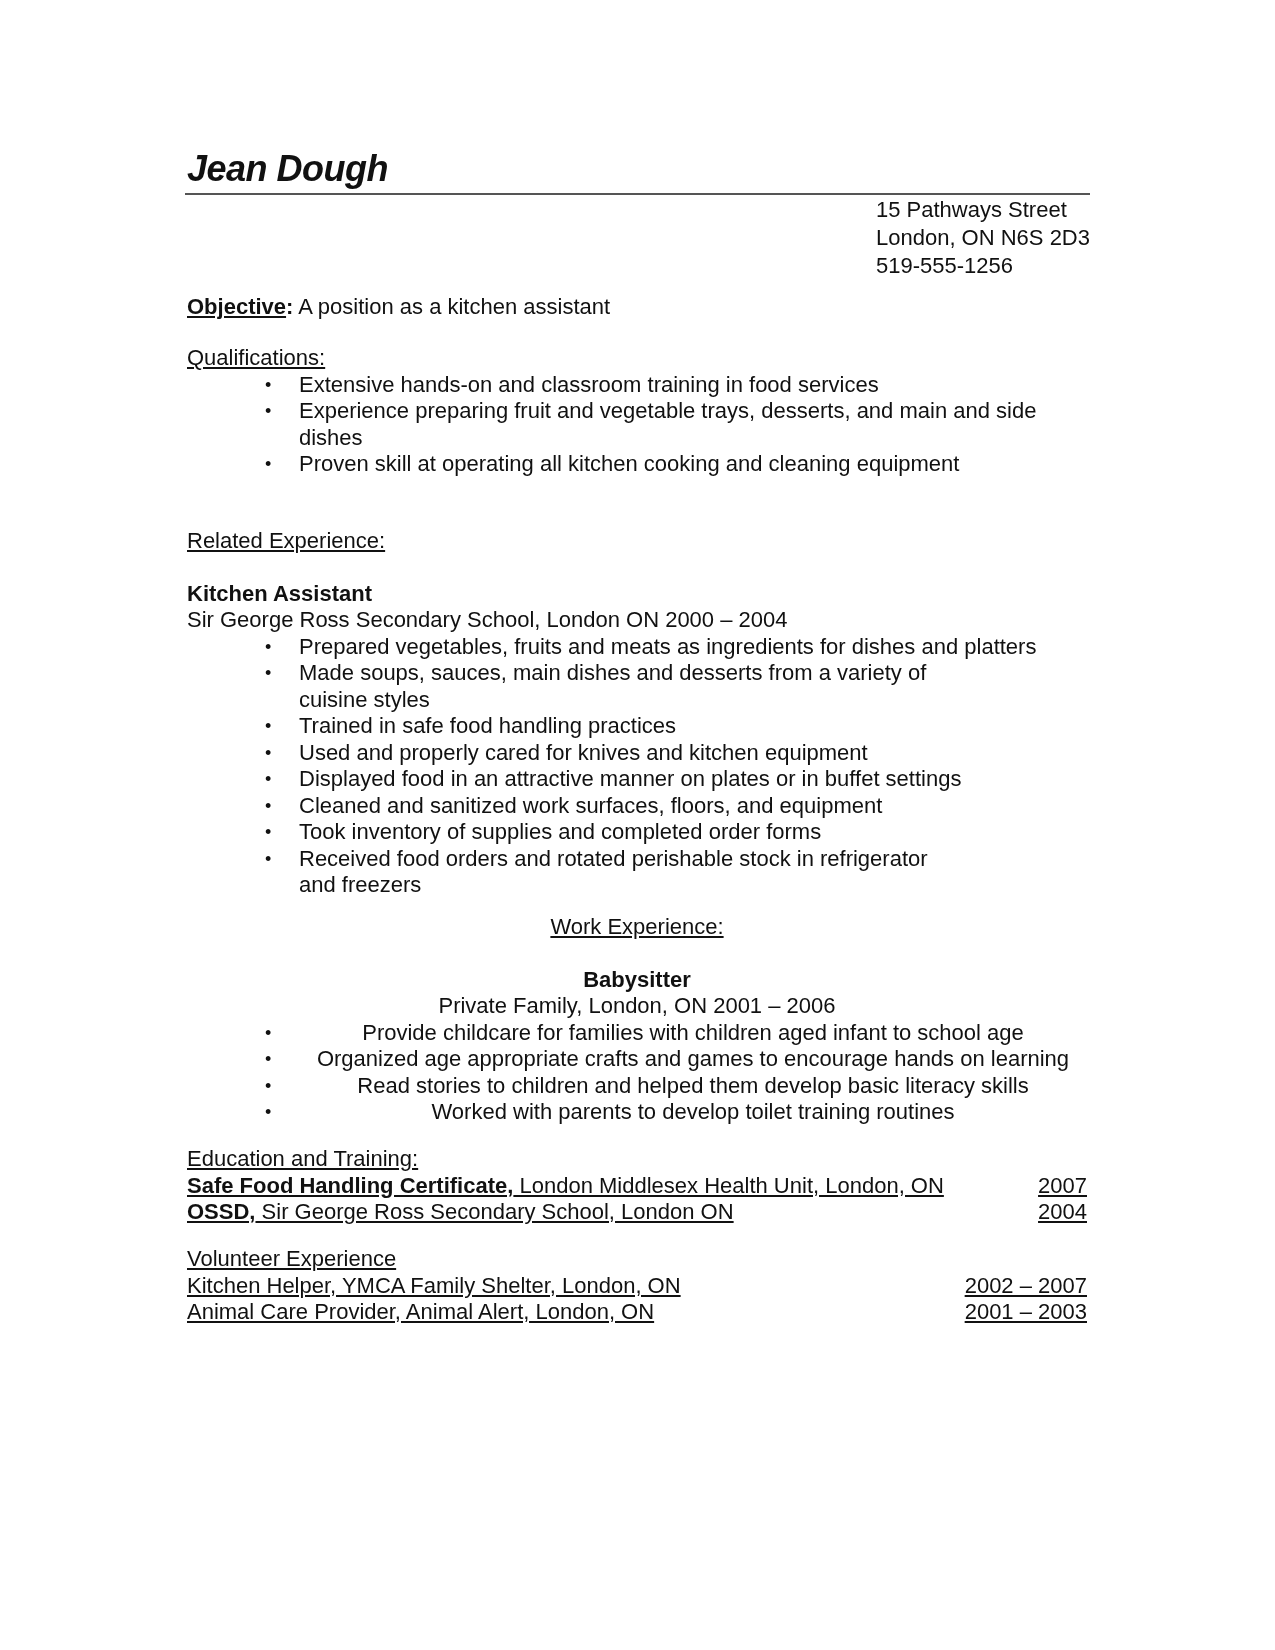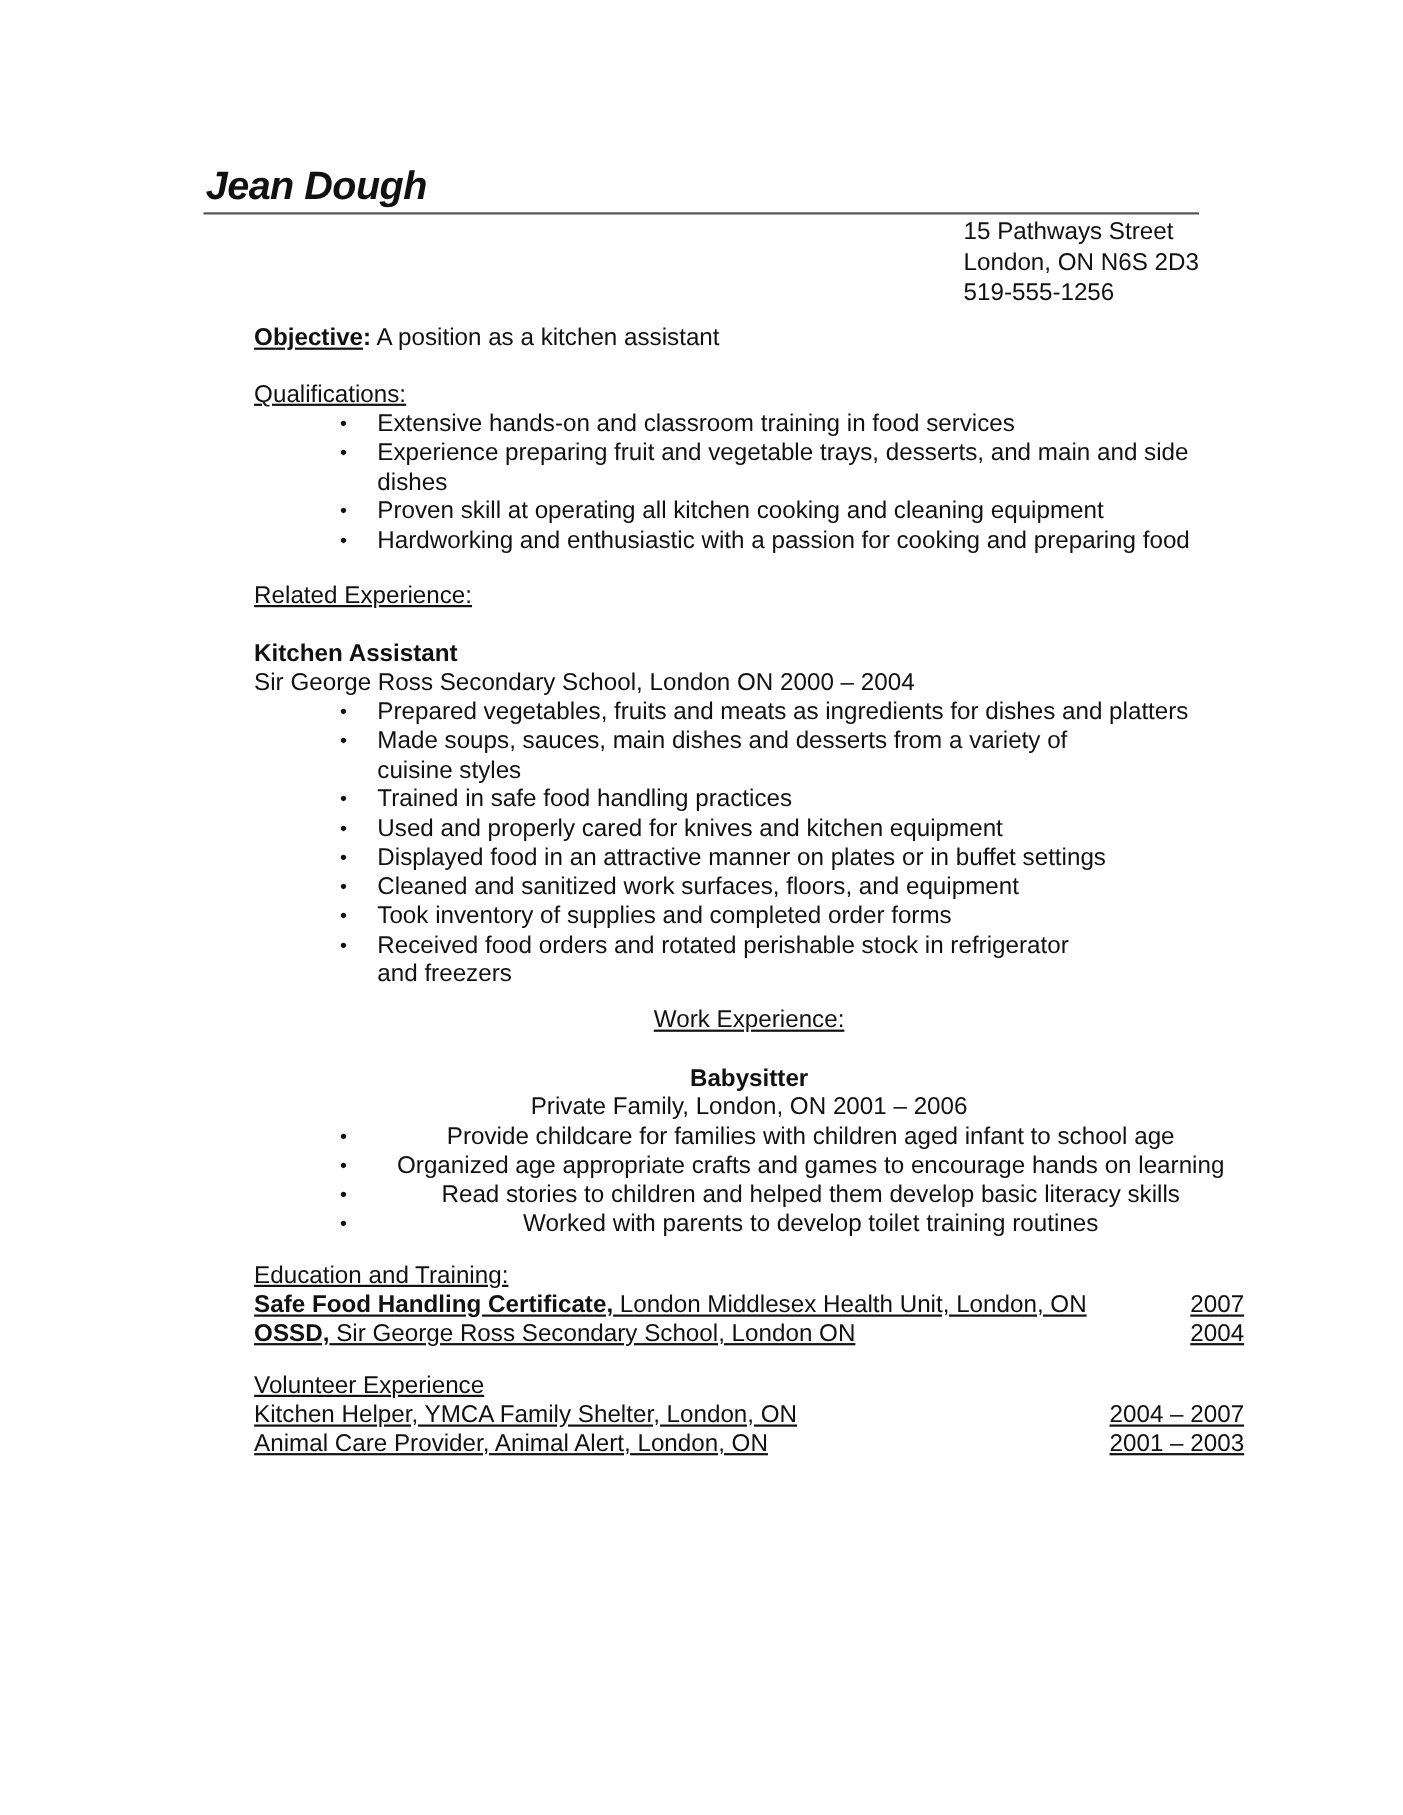--- a/index.html
+++ b/index.html
@@ -2,21 +2,21 @@
 <html><head>
   <meta charset="utf-8">
   <style>
     html, body { margin: 0; padding: 0; background: #ffffff; }
     body { width: 1275px; height: 1650px; position: relative; overflow: hidden;
       font-family: "Liberation Sans", sans-serif; color: #111; }
     .page { position: absolute; left: 0; top: 0; width: 1275px; height: 1494px; }
     .name { position: absolute; left: 187px; top: 148px; font-size: 36px; font-weight: bold; font-style: italic; letter-spacing: -0.5px; }
     .rule { position: absolute; left: 185px; top: 193px; width: 905px; height: 0; border-top: 2px solid #555; }
     .contact { position: absolute; right: 185px; top: 196px; font-size: 22px; line-height: 28px; }
-    .txt { font-size: 22px; line-height: 26.5px; margin-left: 44px; }
+    .txt { font-size: 22px; line-height: 26.5px; }
     .section { position: absolute; left: 187px; width: 900px; }
     .hdr { font-weight: normal; text-decoration: underline; }
     .job { font-weight: bold; }
     ul { margin: 0; padding: 0; list-style: none; }
     li { position: relative; padding-left: 112px; }
     li::before { content: "\2022"; position: absolute; left: 78px; top: 0; font-size: 18px; }
     .row { display: flex; justify-content: space-between; text-decoration: underline; }
     .b { font-weight: bold; }
   </style>
 </head>
@@ -34,21 +34,20 @@
   <div class="section txt" style="top:294px;">
     <span class="b" style="text-decoration:underline;">Objective</span><span class="b">:</span><span> A position as a kitchen assistant</span>
   </div>
 
   <div class="section txt" style="top:345px;">
     <div class="hdr">Qualifications:</div>
     <ul>
       <li>Extensive hands-on and classroom training in food services</li>
       <li style="padding-right:30px;">Experience preparing fruit and vegetable trays, desserts, and main and side dishes</li>
       <li>Proven skill at operating all kitchen cooking and cleaning equipment</li>
-      <li>Hardworking and enthusiastic with a passion for cooking and preparing food</li>
     </ul>
   </div>
 
   <div class="section txt" style="top:528px;">
     <div class="hdr">Related Experience:</div>
     <div style="height:26px;"></div>
     <div class="job">Kitchen Assistant</div>
     <div>Sir George Ross Secondary School, London ON 2000 – 2004</div>
     <ul>
       <li>Prepared vegetables, fruits and meats as ingredients for dishes and platters</li>
@@ -84,20 +83,20 @@
     <div class="row">
       <span><span class="b">OSSD,</span><span> Sir George Ross Secondary School, London ON</span></span>
       <span>2004</span>
     </div>
   </div>
 
   <div class="section txt" style="top:1246px;">
     <div class="hdr">Volunteer Experience</div>
     <div class="row">
       <span>Kitchen Helper, YMCA Family Shelter, London, ON</span>
-      <span>2004 – 2007</span>
+      <span>2002 – 2007</span>
     </div>
     <div class="row">
       <span>Animal Care Provider, Animal Alert, London, ON</span>
       <span>2001 – 2003</span>
     </div>
   </div>
 </div>
 
 </body></html>

